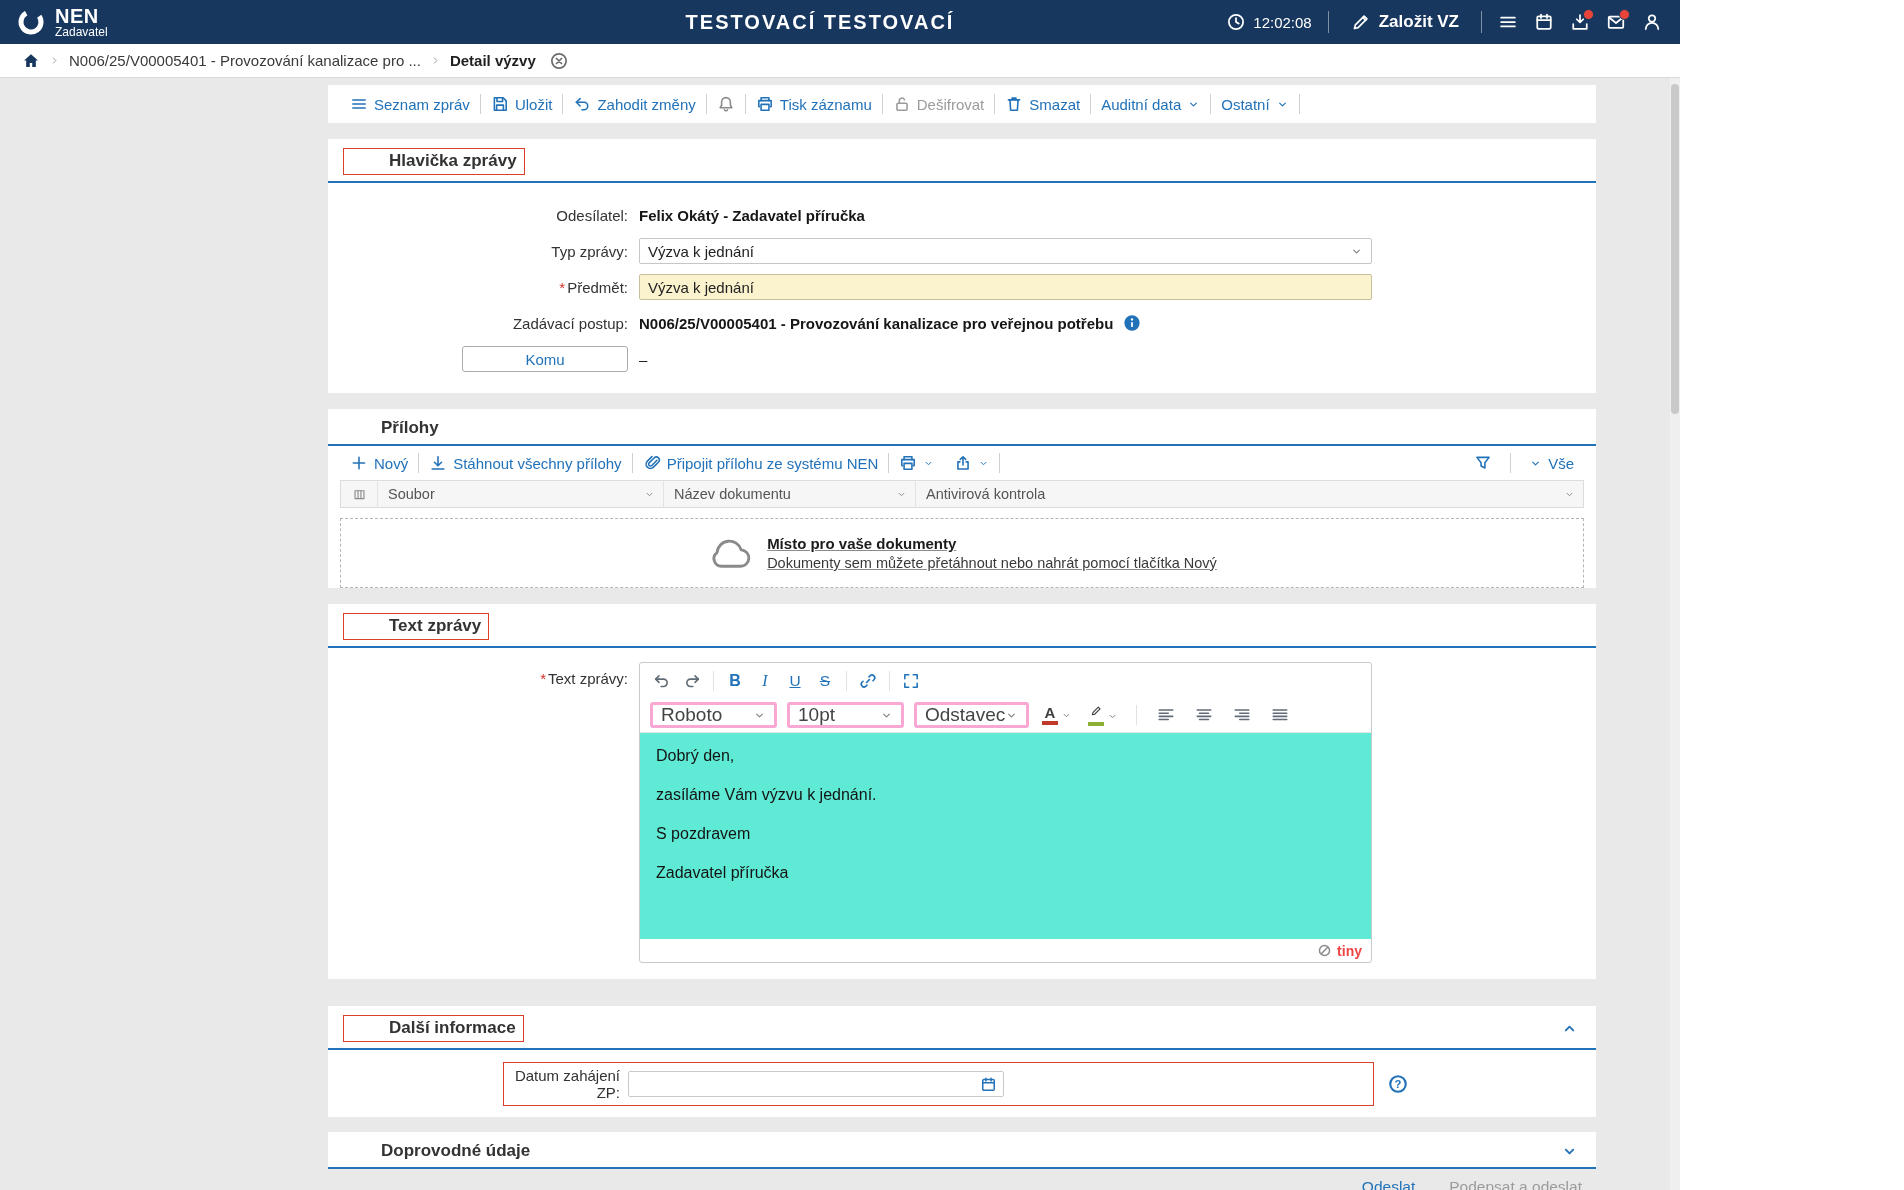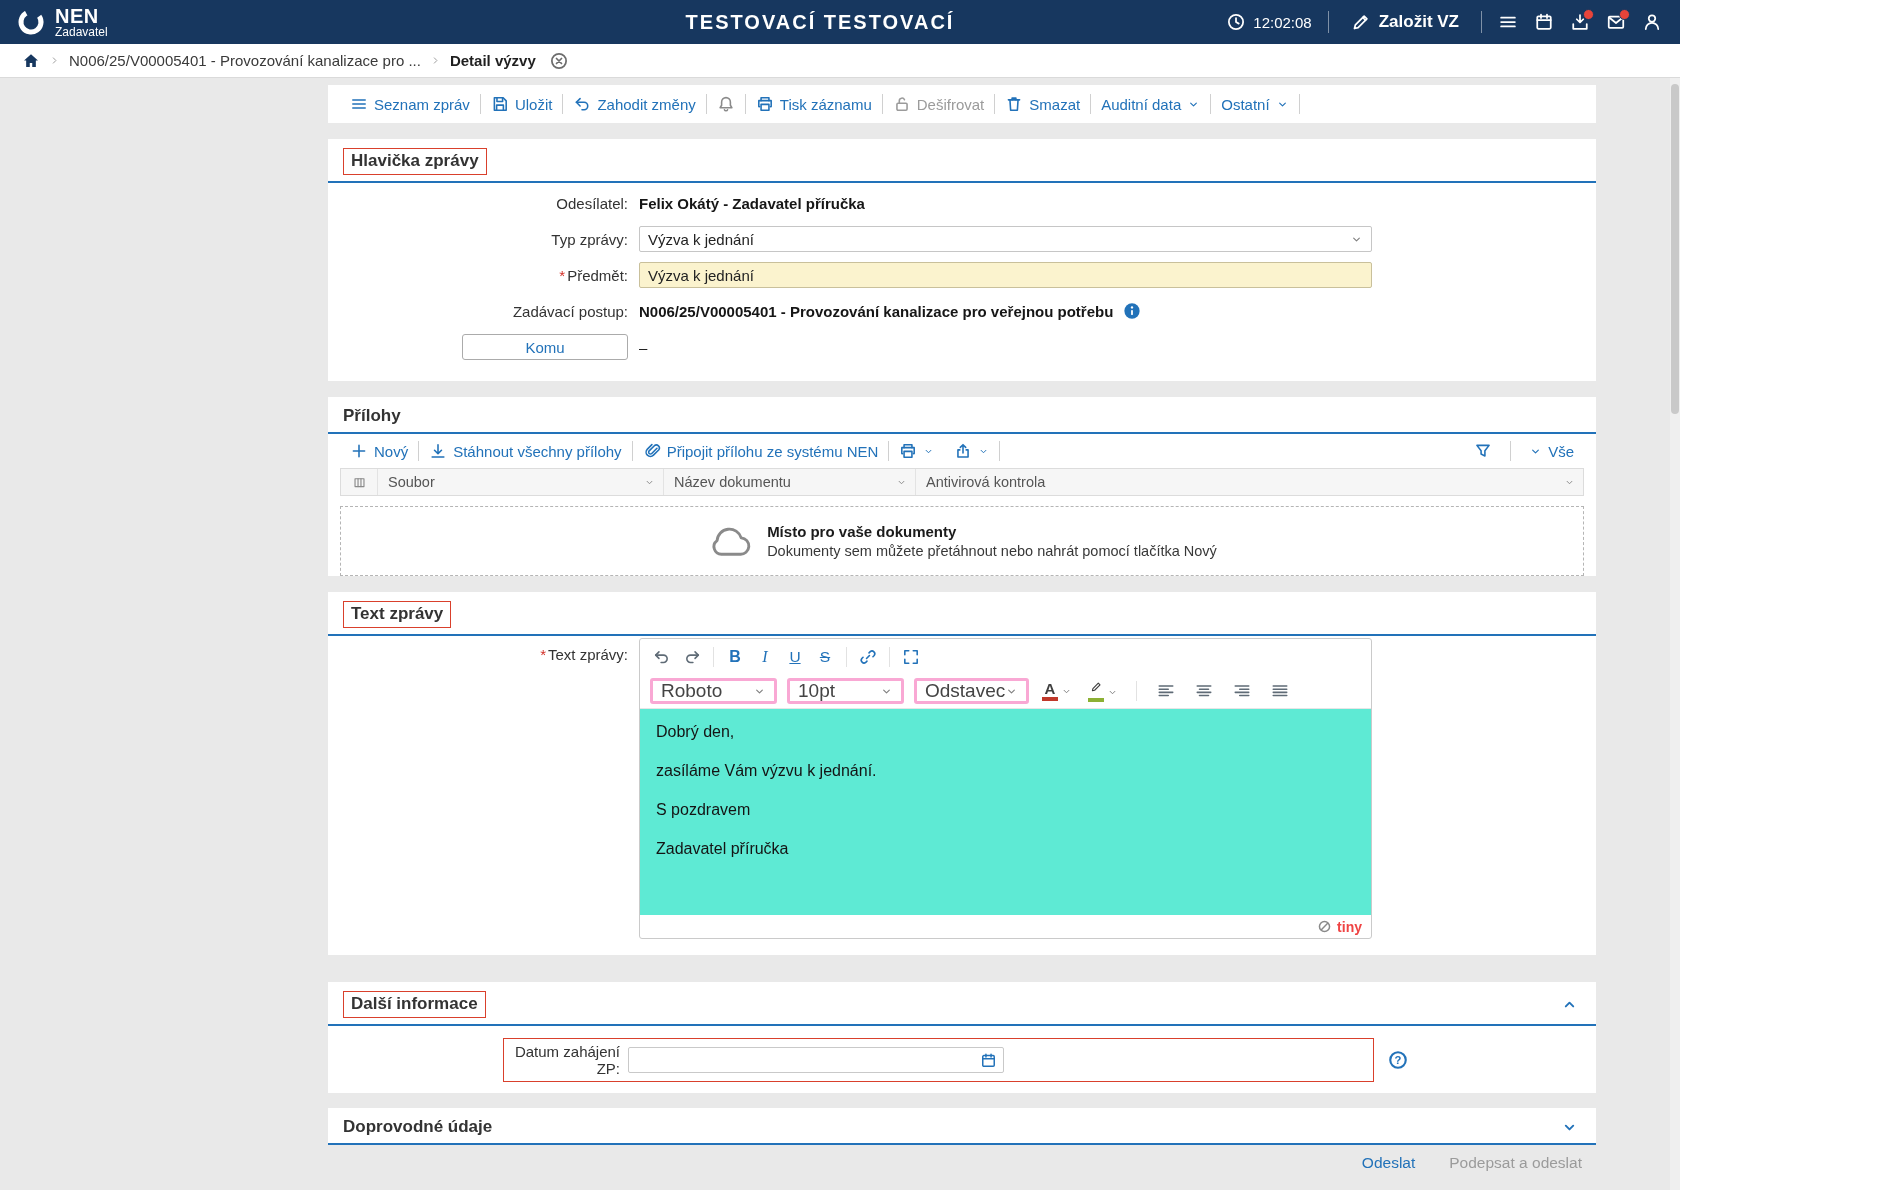--- a/index.html
+++ b/index.html
@@ -41,27 +41,27 @@
 
   
   .tbar{height:38px;display:flex;align-items:center;padding:0 12px;margin-bottom:16px;}
   .tlink{display:inline-flex;align-items:center;gap:6px;color:#2272B9;font-size:15px;background:none;border:none;padding:0 10px;font-family:inherit;white-space:nowrap;}
   .tlink.disabled{color:#9b9b9b;cursor:default;}
   .tlink.graybell{color:#8a8a8a;}
   .tsep{width:1px;height:20px;background:#D0D0D0;flex:none;}
 
   
   .shead{display:flex;align-items:center;justify-content:space-between;padding:9px 18px 6px 15px;border-bottom:2px solid #2272B9;}
-  .stitle{font-size:17px;font-weight:bold;color:#333;}
+  .stitle{font-size:17px;font-weight:bold;color:#333;margin-left:38px;}
   .redbox{display:inline-block;border:1px solid #D9402C;padding:2px 7px 3px;}
   .chev-btn{background:none;border:none;color:#2272B9;display:flex;padding:0;}
   .chev-btn .ic{width:17px;height:17px;stroke-width:1.8;}
 
   
-  .form{padding:2px 15px 16px;border-radius:14px;}
+  .form{padding:14px 15px 16px;border-radius:14px;}
   .frow{display:flex;align-items:center;min-height:36px;}
   .frow.top{align-items:flex-start;}
   .flabel{flex:0 0 296px;padding-right:11px;text-align:right;font-size:15px;color:#333;box-sizing:border-box;}
   .fval{font-size:15px;color:#222;display:flex;align-items:center;gap:10px;}
   .bold{font-weight:bold;color:#161616;}
   .req{color:#D22F27;margin-right:2px;}
   .fselect{width:733px;height:26px;border:1px solid #C6C6C6;border-radius:2px;display:flex;align-items:center;justify-content:space-between;padding:0 8px;font-size:15px;color:#222;background:#fff;box-sizing:border-box;}
   .fselect .ic{color:#808080;}
   .finput{width:733px;height:26px;border:1px solid #C9C09B;background:#FBF3CE;border-radius:2px;padding:0 8px;font-size:15px;color:#222;box-sizing:border-box;font-family:inherit;}
   .komu{width:166px;height:26px;border:1px solid #ABABAB;border-radius:3px;background:#fff;color:#2272B9;font-size:15px;font-family:inherit;}
@@ -71,21 +71,21 @@
   
   .atoolbar{display:flex;align-items:center;padding:7px 12px;}
   .atoolbar .right{margin-left:auto;display:flex;align-items:center;gap:8px;}
   .thead{margin:0 12px;display:flex;border:1px solid #DCDCDC;background:#F6F6F6;height:28px;align-items:center;font-size:14.5px;color:#555;box-sizing:border-box;}
   .th{display:flex;align-items:center;justify-content:space-between;padding:0 8px 0 10px;height:100%;border-left:1px solid #E3E3E3;box-sizing:border-box;}
   .th .ic{color:#8a8a8a;}
   .th-icon{flex:0 0 36px;justify-content:center;border-left:none;color:#777;padding:0;}
   .th-soubor{flex:0 0 286px;}
   .th-nazev{flex:0 0 252px;}
   .th-anti{flex:1;}
-  .dropzone{margin:10px 12px 16px;border:1px dashed #B5B5B5;height:68px;display:flex;align-items:center;justify-content:center;gap:14px;color:#8a8a8a;}
+  .dropzone{margin:10px 12px 16px;border:1px dashed #B5B5B5;height:68px;display:flex;align-items:center;justify-content:center;gap:14px;color:#8a8a8a;text-decoration:underline;}
   .dz-text{color:#1b1b1b;}
   .dz-text .t1{font-weight:bold;font-size:15px;margin-bottom:3px;}
   .dz-text .t2{font-size:14.5px;color:#383838;font-weight:normal;}
 
   
   .editor{width:733px;border:1px solid #CACACA;border-radius:3px;background:#fff;box-sizing:border-box;}
   .etb1{display:flex;align-items:center;height:35px;padding:0 8px;gap:2px;}
   .etb2{display:flex;align-items:center;height:34px;padding:0 10px;gap:10px;}
   .ebtn{display:flex;align-items:center;justify-content:center;width:28px;height:26px;background:none;border:none;border-radius:3px;color:#2272B9;font-family:inherit;padding:0;}
   .ebtn.gray{color:#5F6B76;}

